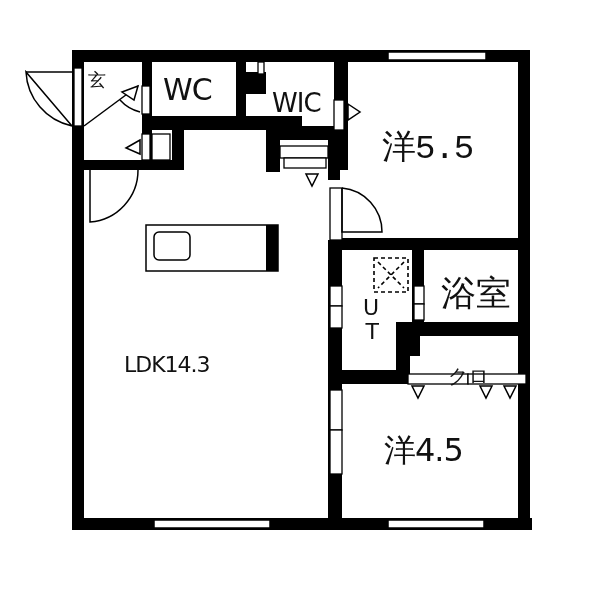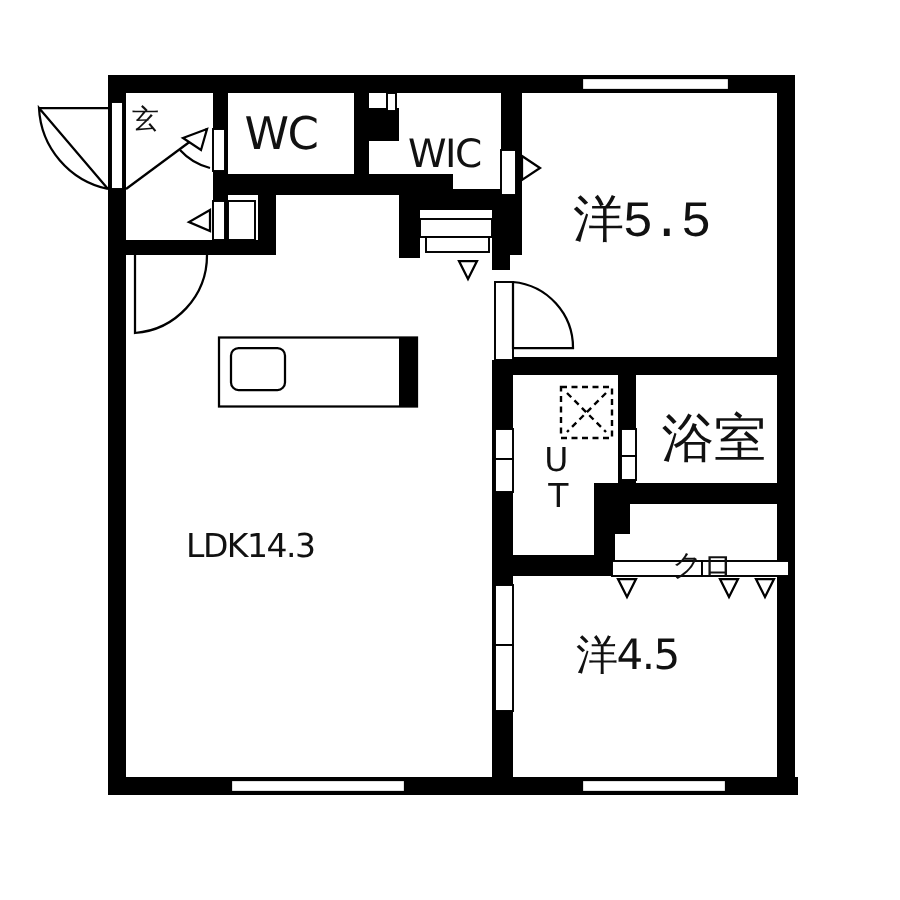--- a/index.html
+++ b/index.html
@@ -1,21 +1,21 @@
 <!DOCTYPE html>
 <html><head>
 <meta charset="utf-8">
 <style>
   html, body { margin:0; padding:0; background:#ffffff; }
   body { width:600px; height:600px; position:relative; overflow:hidden; font-family:"DejaVu Sans", sans-serif; }
   #plan { position:absolute; left:0; top:0; width:600px; height:600px; }
   .lbl { position:absolute; color:#111; white-space:nowrap; line-height:1; }
   .room-ldk { left:124px; top:354px; font-size:22px; letter-spacing:-1px; }
   .room-y55 { left:382px; top:132px; font-size:34px; letter-spacing:-1px;font-family:Liberation Mono, monospace; }
-  .room-y45 { left:384px; top:423px; font-size:28px; letter-spacing:-1px; }
+  .room-y45 { left:384px; top:434px; font-size:32px; letter-spacing:-1px; }
   .room-wc { left:163px; top:75px; font-size:30px; letter-spacing:-1px; }
   .room-wic { left:272px; top:90px; font-size:26px; letter-spacing:-1px; }
   .room-bath { left:441px; top:276px; font-size:35px; }
   .room-clo { left:448px; top:342px; font-size:20px;margin-top:24px; }
   .room-genkan { left:88px; top:71px; font-size:18px; }
   .room-ut { left:357px; top:296px; font-size:22px; line-height:24px; text-align:right; width:22px; white-space:normal; }
 </style>
 </head>
 <body>
 

